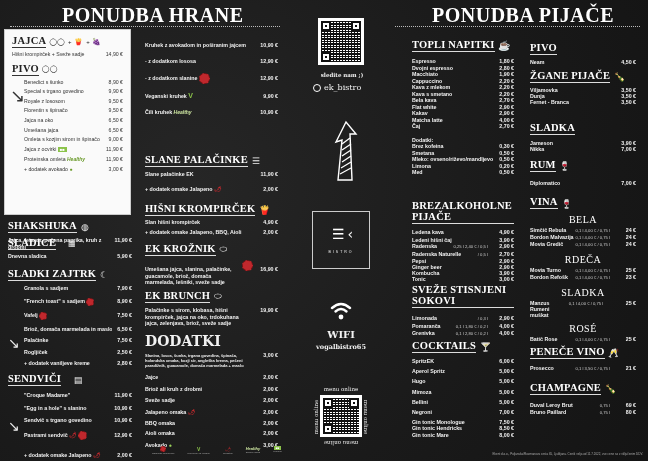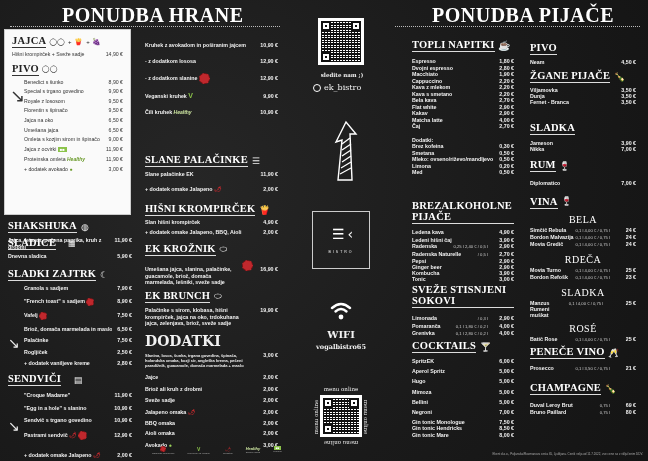--- a/index.html
+++ b/index.html
@@ -645,21 +645,21 @@
     <span class="sec-title">RUM</span>
     <span style="font-size:9px;">🍷</span>
   </div>
   <div class="row" style="margin-top:8px;">
       <span class="name">Diplomatico</span>
       <span class="price">7,00 €</span>
     </div>
 </div>
 
 <div class="abs" style="left:530px; top:196px; width:106px;">
-  <div style="display:flex; align-items:flex-start; gap:4px;">
+  <div style="display:flex; align-items:flex-end; gap:4px;">
     <span class="sec-title">VINA</span>
     <span style="font-size:9px;">🍷</span>
   </div>
   <div class="sub-title" style="margin-top:5px;">BELA</div>
   <div style="margin-top:2px;">
     <div class="row" style="line-height:6px;">
         <span class="name">Simčič Rebula</span>
         <span class="size">0,1 l 4,00 € / 0,75 l</span>
         <span class="price">24 €</span>
       </div>

